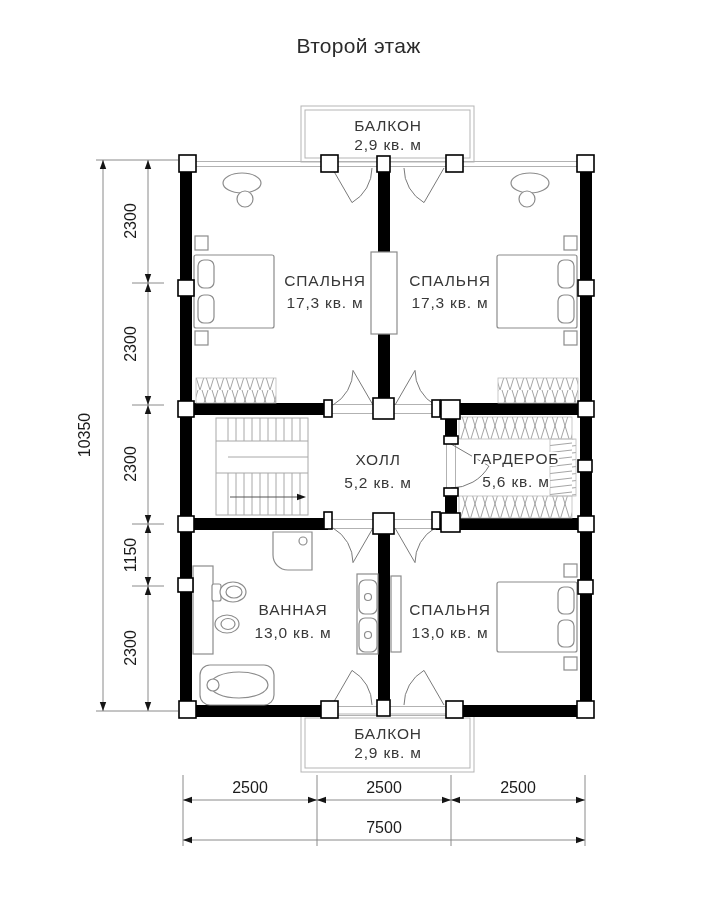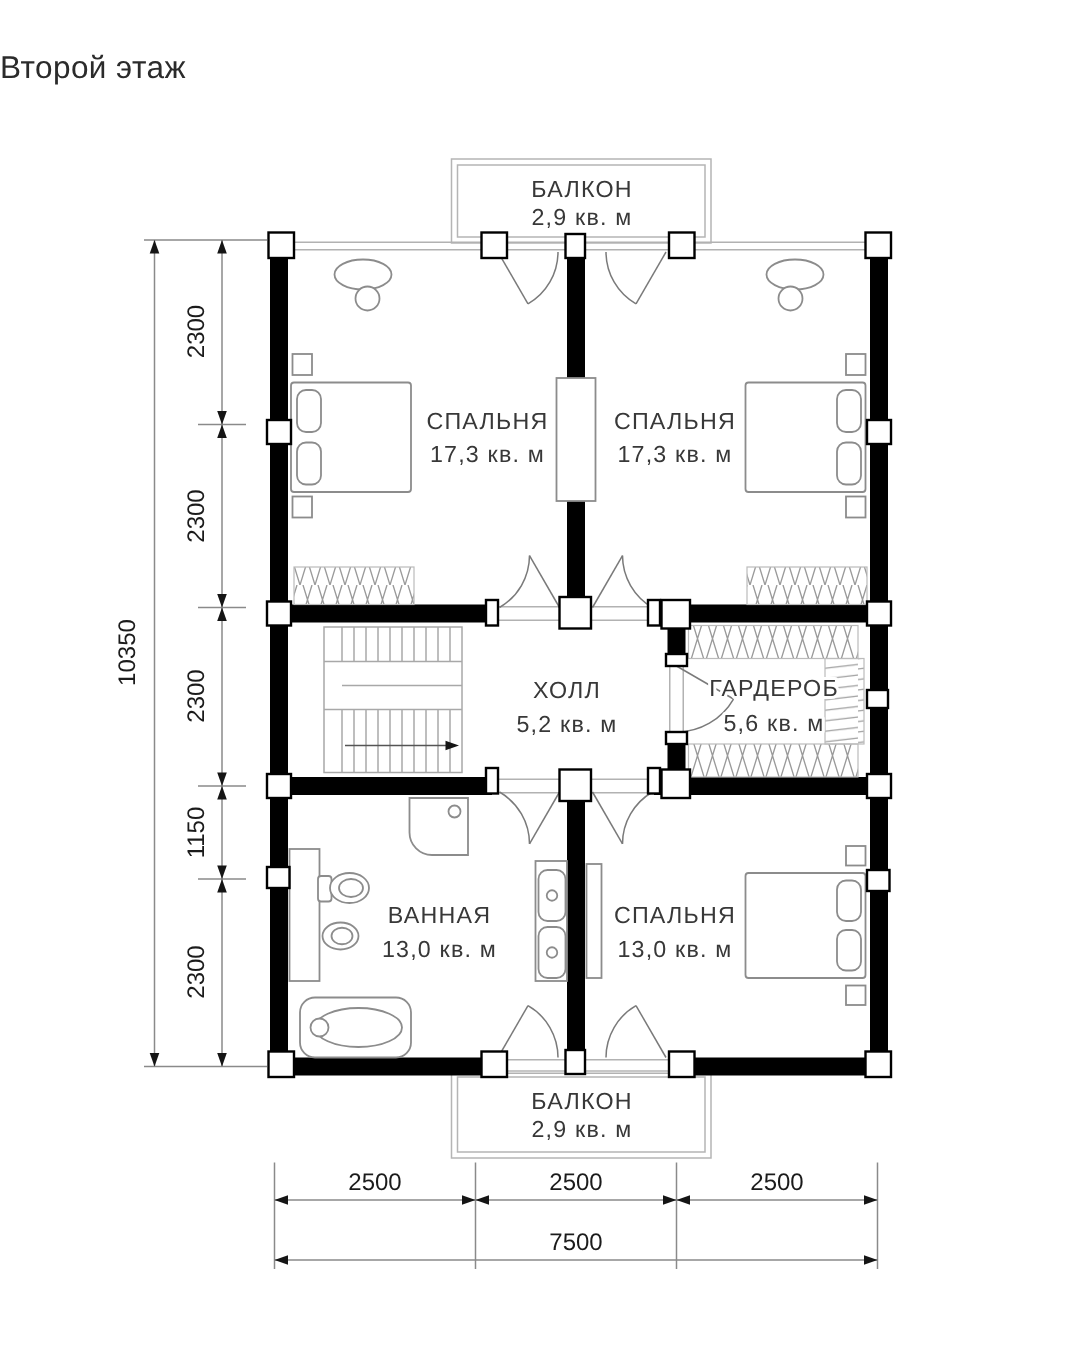--- a/index.html
+++ b/index.html
@@ -1,18 +1,18 @@
 <!DOCTYPE html>
 <html><head>
 <meta charset="utf-8">
 <style>
   html,body{margin:0;padding:0;background:#fff;}
   .page{position:relative;width:717px;height:898px;background:#fff;overflow:hidden;
         font-family:"Liberation Sans","DejaVu Sans",sans-serif;}
-  .title{position:absolute;top:34px;left:0;right:0;margin:0;
+  .title{position:absolute;top:34px;left:0;right:0;margin:0;text-align:center;
          font-size:21px;font-weight:400;color:#2b2b2b;letter-spacing:.3px;}
   svg.plan{position:absolute;left:0;top:0;width:717px;height:898px;}
   .wall{fill:#000;}
   .thinwall{stroke:#b2b2b2;stroke-width:1;fill:none;}
   .post{fill:#fff;stroke:#000;stroke-width:1.6;}
   .furn{fill:#fff;stroke:#8c8c8c;stroke-width:1.2;}
   .furnline{stroke:#8c8c8c;stroke-width:1.2;fill:none;}
   .stair{stroke:#a8a8a8;stroke-width:1;fill:none;}
   .door{stroke:#7a7a7a;stroke-width:1;fill:none;}
   .dim{stroke:#8a8a8a;stroke-width:1;fill:none;}

